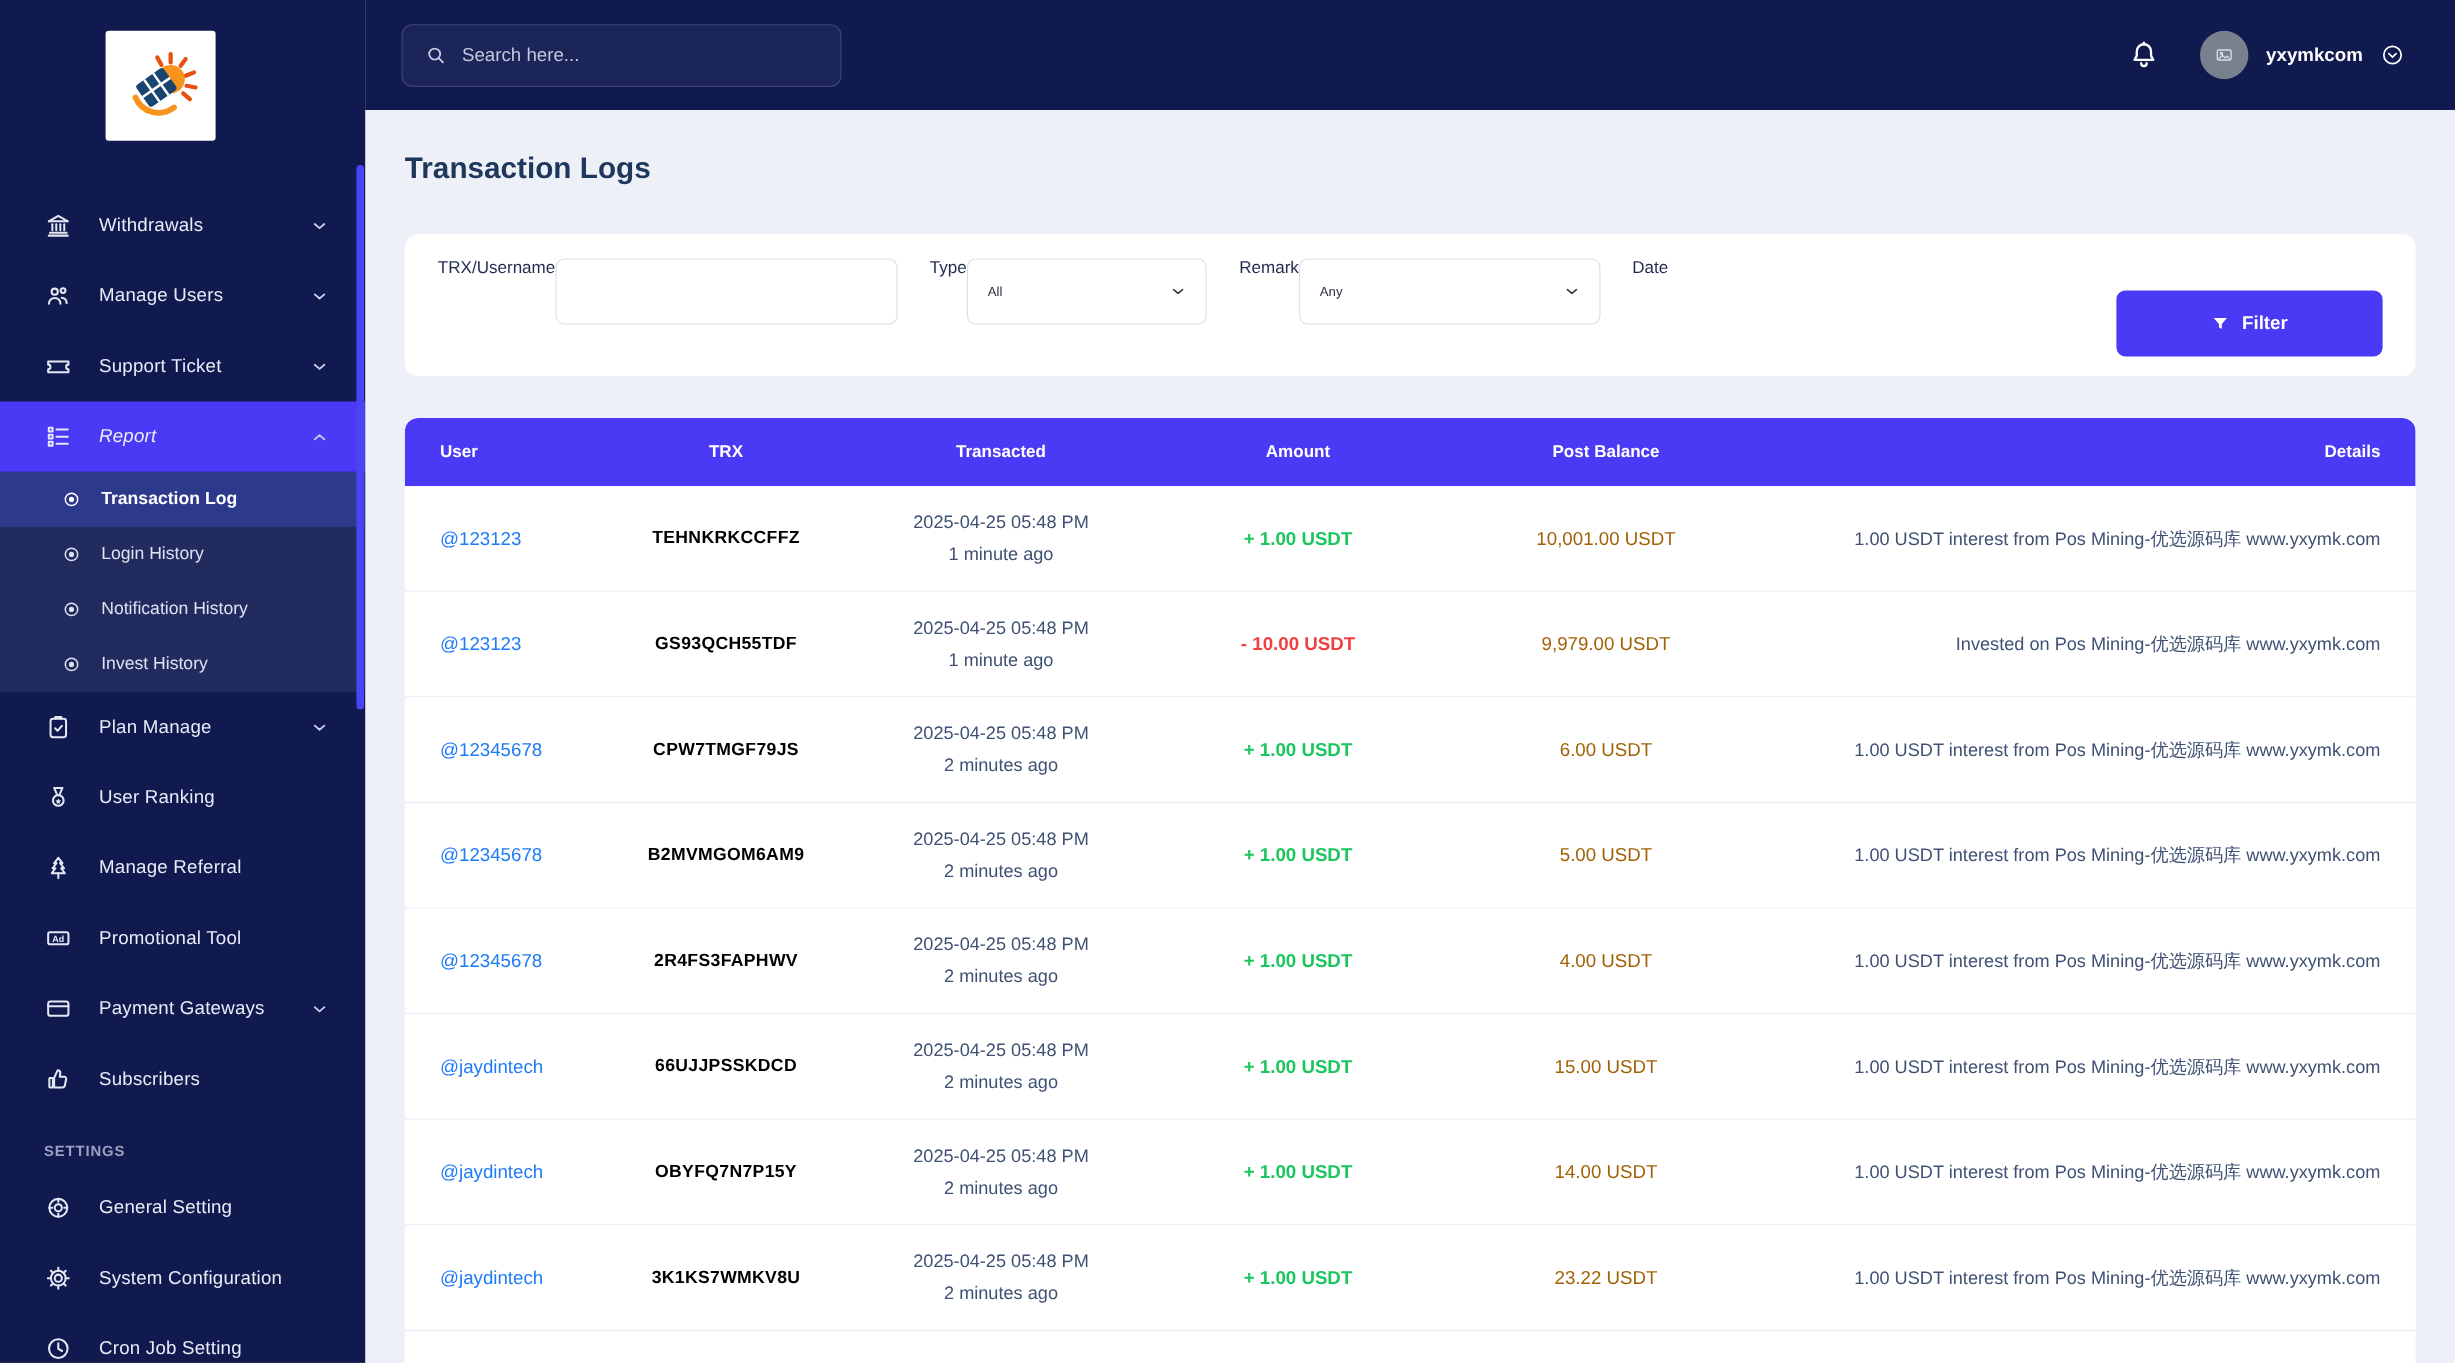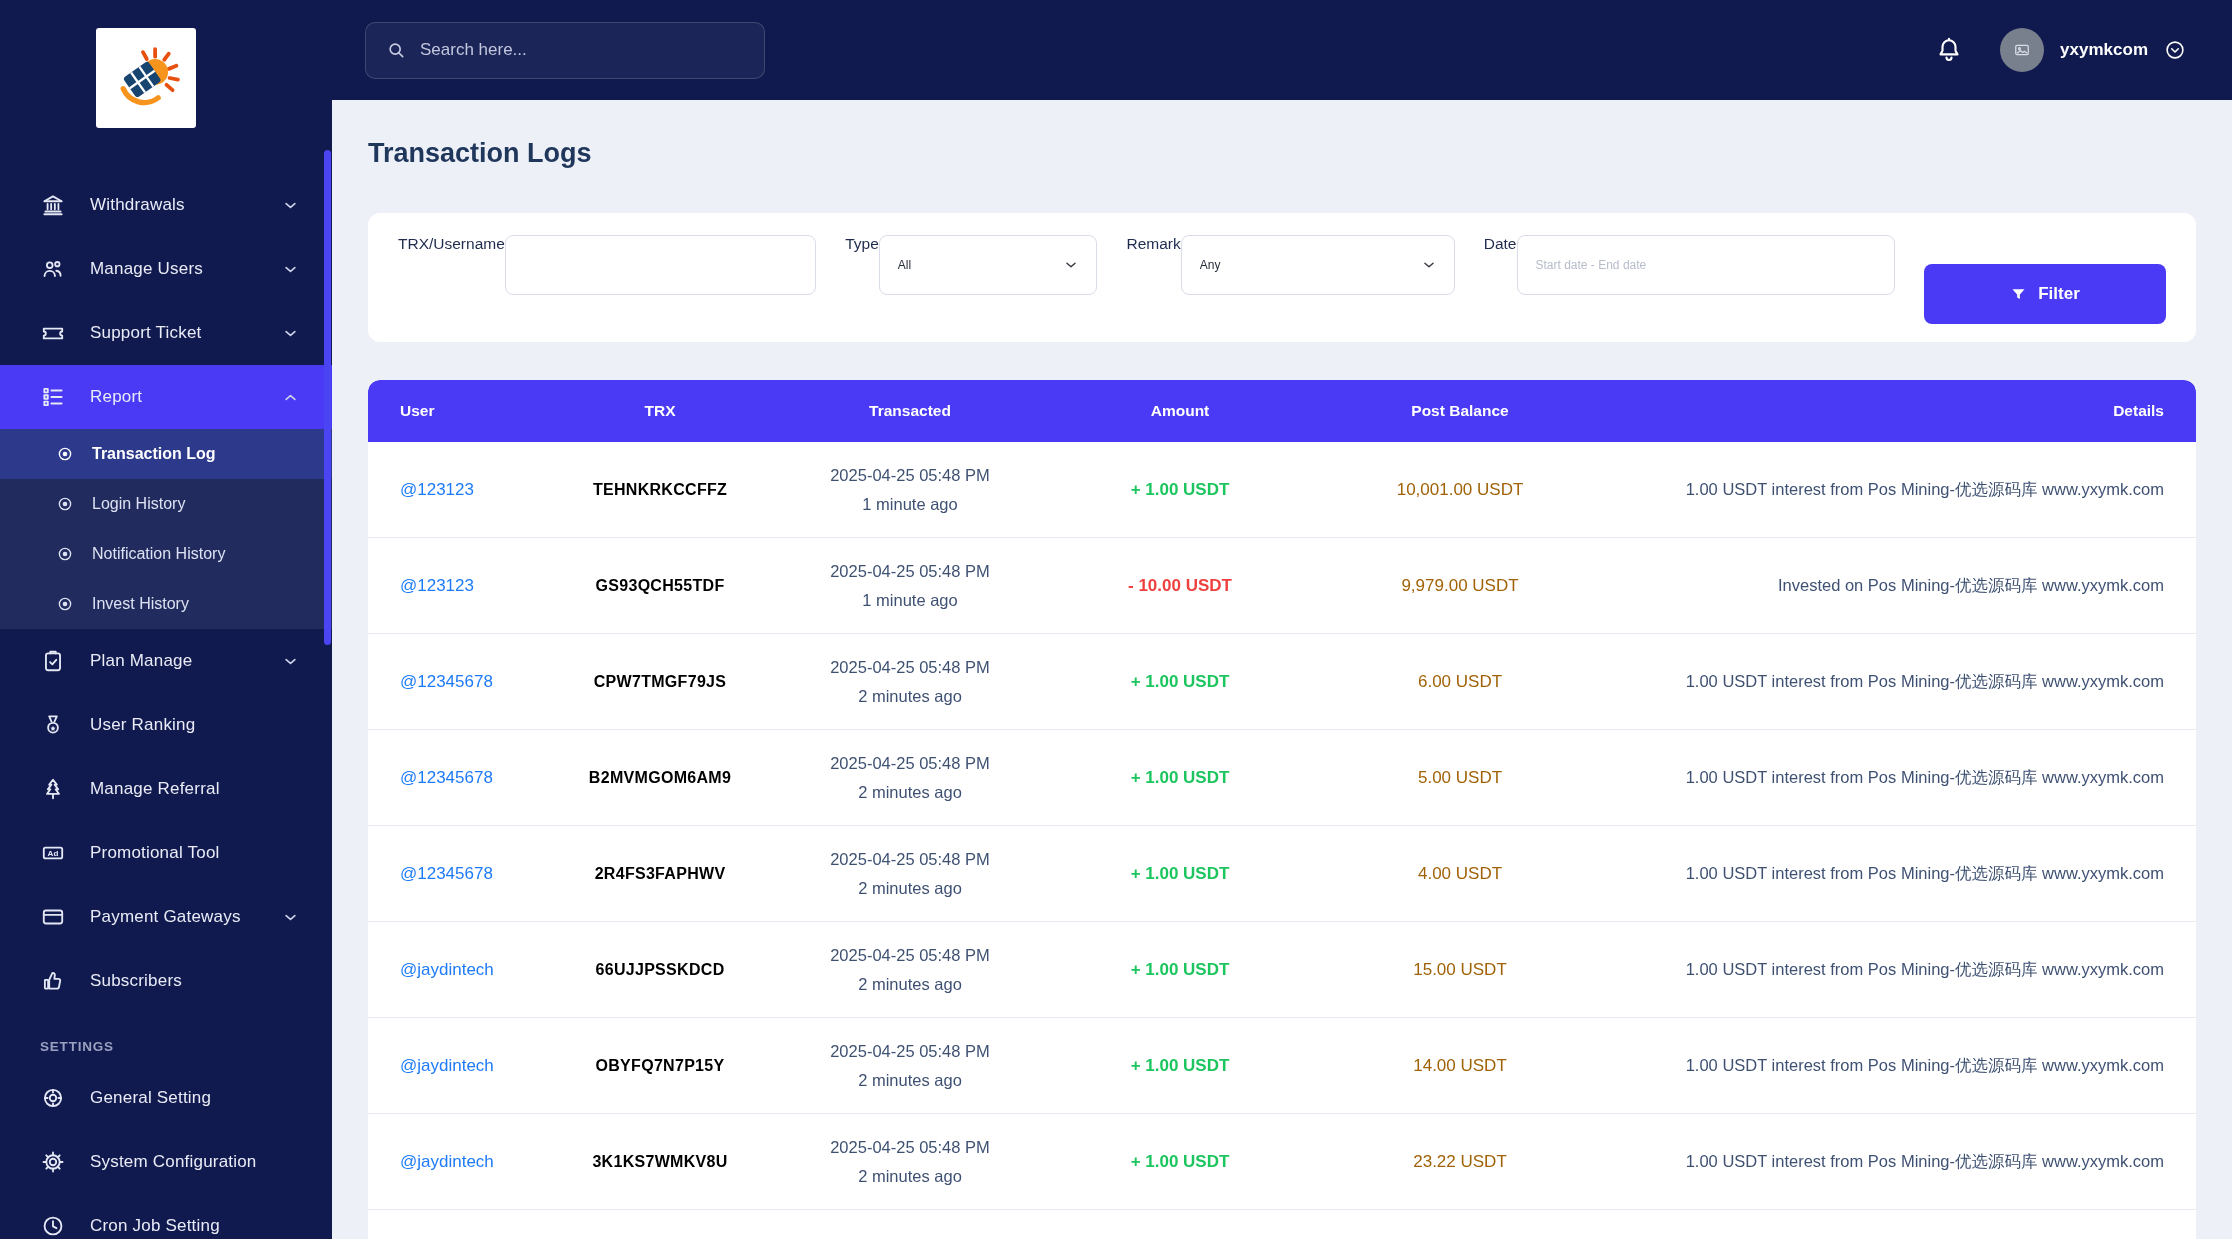--- a/index.html
+++ b/index.html
@@ -32,21 +32,21 @@
     background:#ffffff; border-radius:3px; display:flex; align-items:center;
     justify-content:center; cursor:pointer; }
   .logo-box svg { width:76px; height:76px; }
   .nav { position:absolute; top:173px; left:0; right:0; }
   .nav-item { height:64px; display:flex; align-items:center;
     padding:0 34px 0 40px; color:#e9ecf7; font-size:17px; font-weight:500;
     cursor:pointer; }
   .nav-item .nicon { width:26px; height:26px; margin-right:24px; flex:none; color:#e4e8f5; }
   .nav-item .nlabel { flex:1; letter-spacing:.2px; }
   .nav-item .chev { width:15px; height:15px; color:#cdd2e8; }
-  .nav-item.active { background:#4a3af5; }
+  .nav-item.active { background:#4a3af5;font-style:italic; }
   .submenu { background:#222b5e; }
   .sub-item { height:50px; display:flex; align-items:center; padding-left:56px;
     color:#dde2f3; font-size:16px; cursor:pointer; }
   .sub-item .dicon { width:18px; height:18px; margin-right:18px; flex:none; }
   .sub-item.active { background:#2d3a8c; color:#ffffff; font-weight:700; }
   .settings-heading { margin:26px 0 12px 40px; font-size:13.5px; font-weight:700;
     letter-spacing:.8px; color:#9aa0c0; }
   .scroll-thumb { position:absolute; right:1px; top:150px; width:7px; height:495px;
     background:#4a44f2; border-radius:4px; cursor:grab; }
 
@@ -408,21 +408,20 @@
       <label>Remark</label>
       <div class="control select">
         <span>Any</span>
         <svg viewBox="0 0 24 24" fill="none" stroke="currentColor" stroke-width="2.4" stroke-linecap="round" stroke-linejoin="round">
             <path d="M5 9l7 6 7-6"></path>
           </svg>
       </div>
     </div>
     <div class="field f-date">
       <label>Date</label>
-      <input class="control" type="text" placeholder="Start date - End date" style="">
     </div>
     <button class="filter-btn">
       <svg viewBox="0 0 24 24">
           <path d="M3.5 4.5h17l-6.6 7.6v6.4l-3.8-2.4v-4z" fill="#ffffff"></path>
         </svg>
       <span>Filter</span>
     </button>
   </section>
 
   <section class="table-card">

